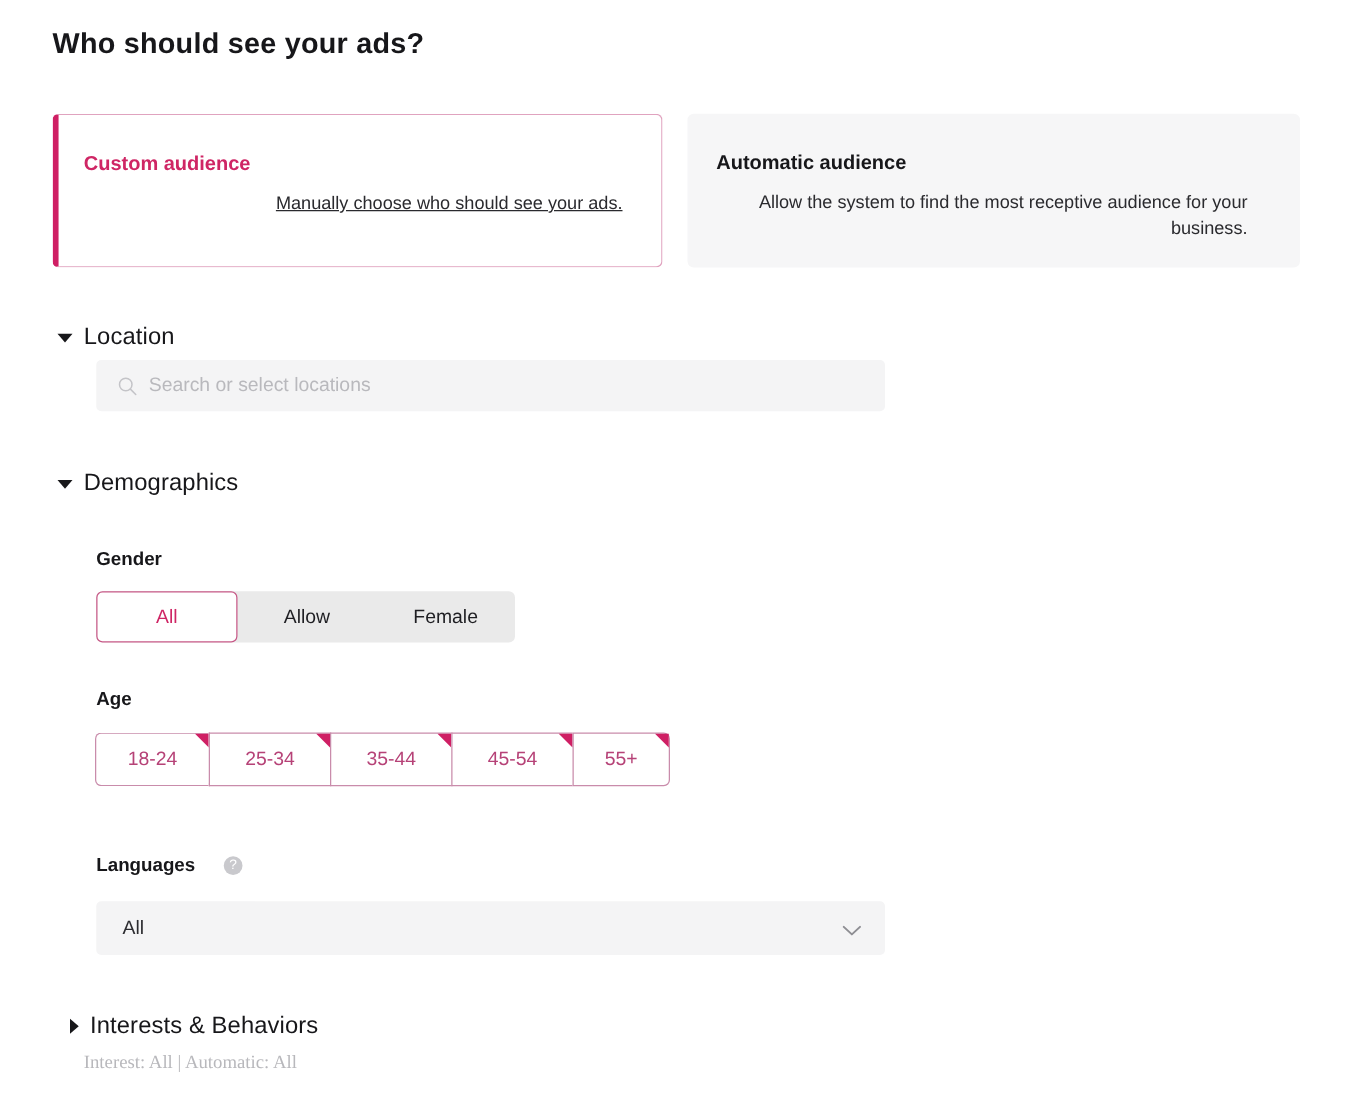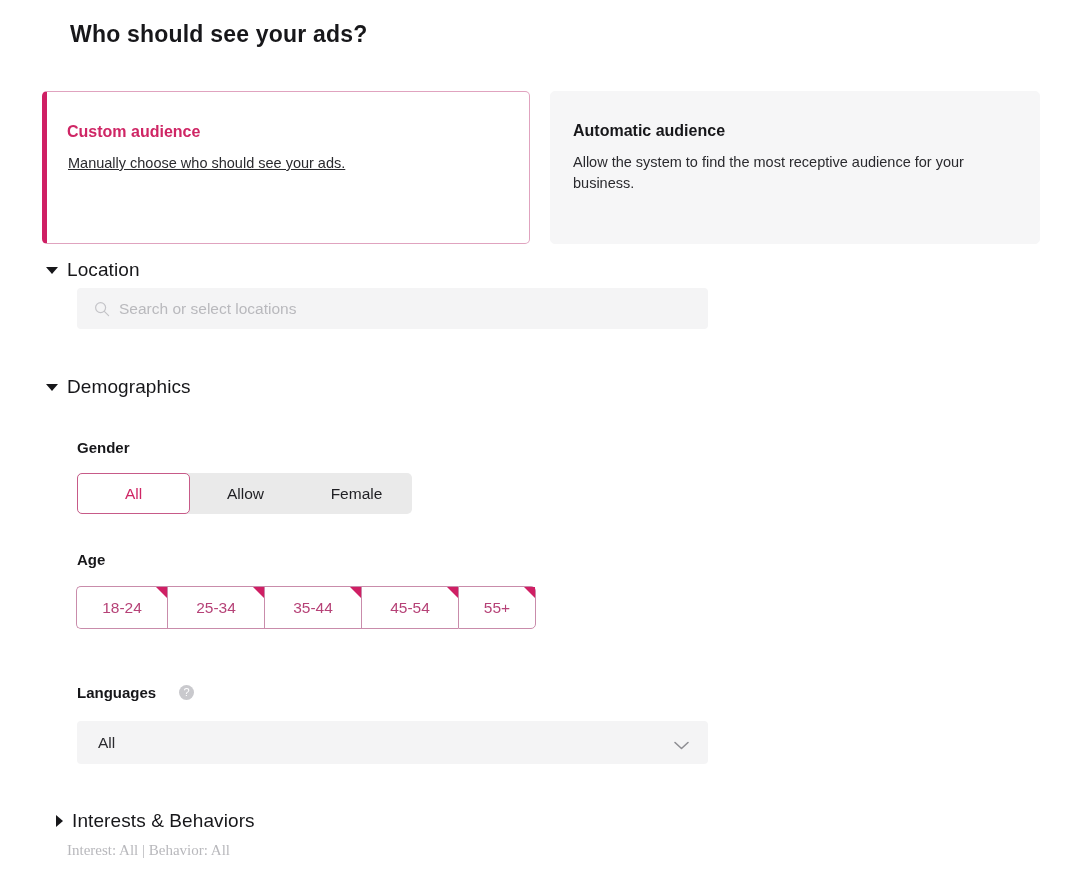--- a/index.html
+++ b/index.html
@@ -24,37 +24,37 @@
 
   
   .page-title {
     position: absolute;
     left: 42px;
     top: 21px;
     font-size: 23px;
     font-weight: bold;
     letter-spacing: 0.2px;
     color: #17171a;
-    margin-left: 28px;
   }
 
   
   .cards {
     position: absolute;
     left: 42px;
     top: 91px;
     width: 998px;
     height: 123px;
   }
   .card {
     position: absolute;
     top: 0;
-    height: 153px;
+    height: 123px;
     box-sizing: border-box;
     border-radius: 5px;
+    text-align: right;
   }
   .card-custom {
     left: 0;
     width: 488px;
     background: #ffffff;
     border: 1px solid #e0a3bf;
     border-left: 5px solid #cf1f64;
   }
   .card-auto {
     left: 508px;
@@ -341,15 +341,15 @@
       <svg viewBox="0 0 17 11" width="17" height="11">
         <polyline points="2,2.5 8.5,8.5 15,2.5" fill="none" stroke="#8e8e93" stroke-width="1.6" stroke-linecap="round" stroke-linejoin="round"></polyline>
       </svg>
     </span>
   </div>
 
   <div class="section-head int-head">
     <span class="tri tri-right"></span>
     <span class="section-label">Interests &amp; Behaviors</span>
   </div>
-  <div class="int-sub">Interest: All | Behavior: All</div>
+  <div class="int-sub">Interest: All | Automatic: All</div>
 
 </div>
 
 </body></html>

